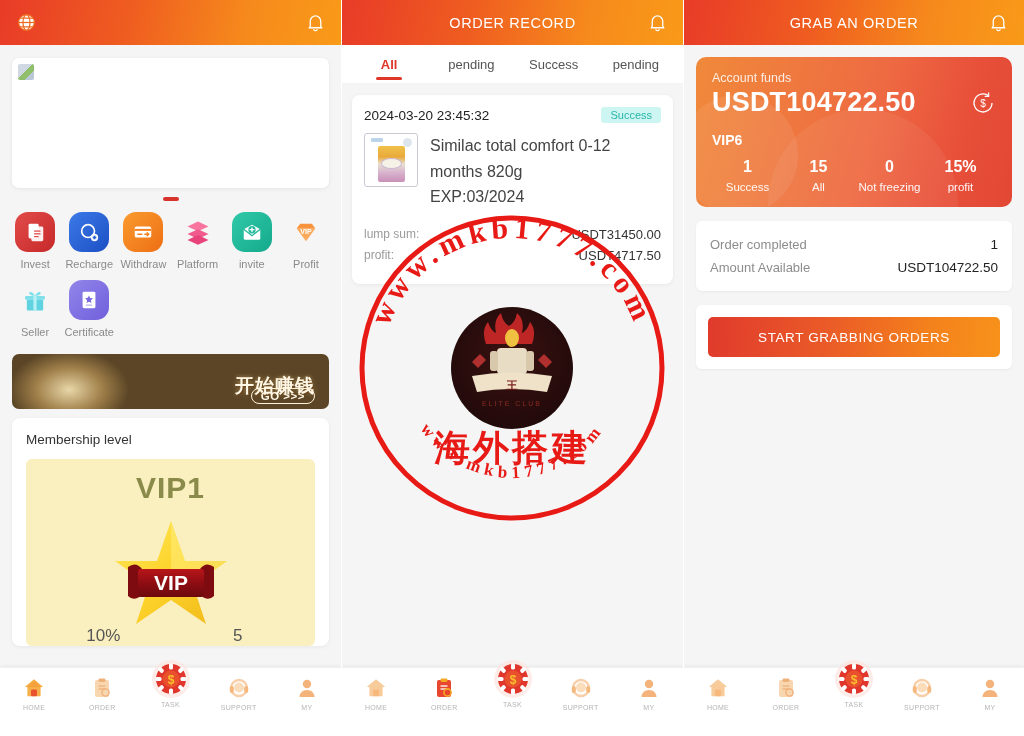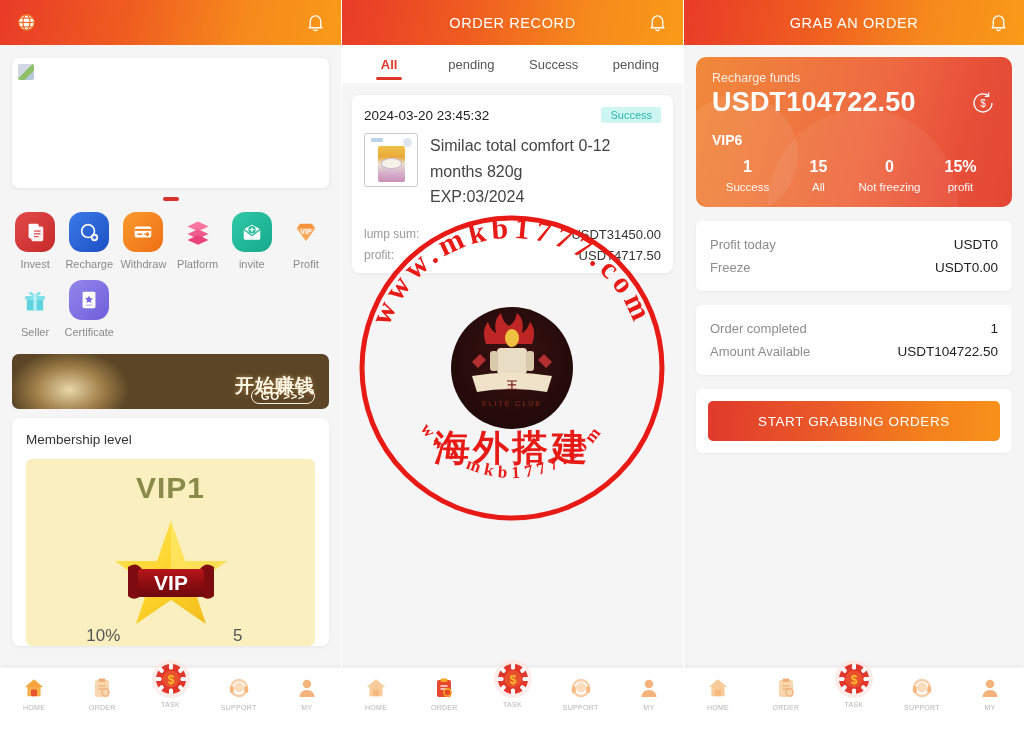--- a/index.html
+++ b/index.html
@@ -106,21 +106,21 @@
     align-items: center; justify-content: center;
   }
   .tab.active { color: #e03529; font-weight: bold; }
   .tab.active::after {
     content: ""; position: absolute; bottom: 3px; left: 50%;
     transform: translateX(-50%); width: 26px; height: 3px;
     background: #e03529; border-radius: 2px;
   }
   .order-card {
     margin: 12px 10px 0; background: #fff; border-radius: 8px;
-    box-shadow: 0 1px 4px rgba(0,0,0,.06); padding: 12px 12px 7px;
+    box-shadow: 0 1px 4px rgba(0,0,0,.06); padding: 12px 12px 18px;
   }
   .oc-top { display: flex; align-items: center; justify-content: space-between; }
   .oc-date { font-size: 13.5px; color: #222; }
   .oc-badge {
     background: #cdf5f1; color: #29b6aa; font-size: 11px;
     padding: 2px 9px; border-radius: 3px;
   }
   .oc-body { display: flex; gap: 12px; margin-top: 10px; }
   .oc-thumb {
     width: 54px; height: 54px; border: 1px solid #c9c9d6; border-radius: 3px;
@@ -564,21 +564,21 @@
       <div class="hdr-title">GRAB AN ORDER</div>
       <div class="hdr-ico">
         <svg viewBox="0 0 24 24" fill="none" stroke="#fff" stroke-width="1.5" stroke-linecap="round">
           <path d="M6 16V10.5a6 6 0 0 1 12 0V16l1 2H5z"></path>
           <path d="M10.2 20.2a2 2 0 0 0 3.6 0"></path>
         </svg>
       </div>
     </div>
 
     <div class="funds">
-      <div class="funds-label">Recharge funds</div>
+      <div class="funds-label">Account funds</div>
       <div class="funds-row">
         <div class="funds-amt">USDT104722.50</div>
         <div class="funds-ico">
           <svg viewBox="0 0 26 26" fill="none" stroke="#fff" stroke-width="1.3">
             <path d="M22 13a9 9 0 1 1-3.2-6.9"></path>
             <path d="M18.6 3v3.4h-3.4" stroke-linecap="round"></path>
             <text x="13" y="17" font-size="10" fill="#fff" stroke="none" text-anchor="middle" font-family="Liberation Sans, sans-serif">$</text>
           </svg>
         </div>
       </div>
@@ -596,30 +596,20 @@
           <div class="v">0</div>
           <div class="k">Not freezing</div>
         </div>
         <div class="fstat">
           <div class="v">15%</div>
           <div class="k">profit</div>
         </div>
       </div>
     </div>
 
-    <div class="info-card">
-      <div class="info-row">
-        <span class="k">Profit today</span>
-        <span class="v">USDT0</span>
-      </div>
-      <div class="info-row">
-        <span class="k">Freeze</span>
-        <span class="v">USDT0.00</span>
-      </div>
-    </div>
 
     <div class="info-card">
       <div class="info-row">
         <span class="k">Order completed</span>
         <span class="v">1</span>
       </div>
       <div class="info-row">
         <span class="k">Amount Available</span>
         <span class="v">USDT104722.50</span>
       </div>

